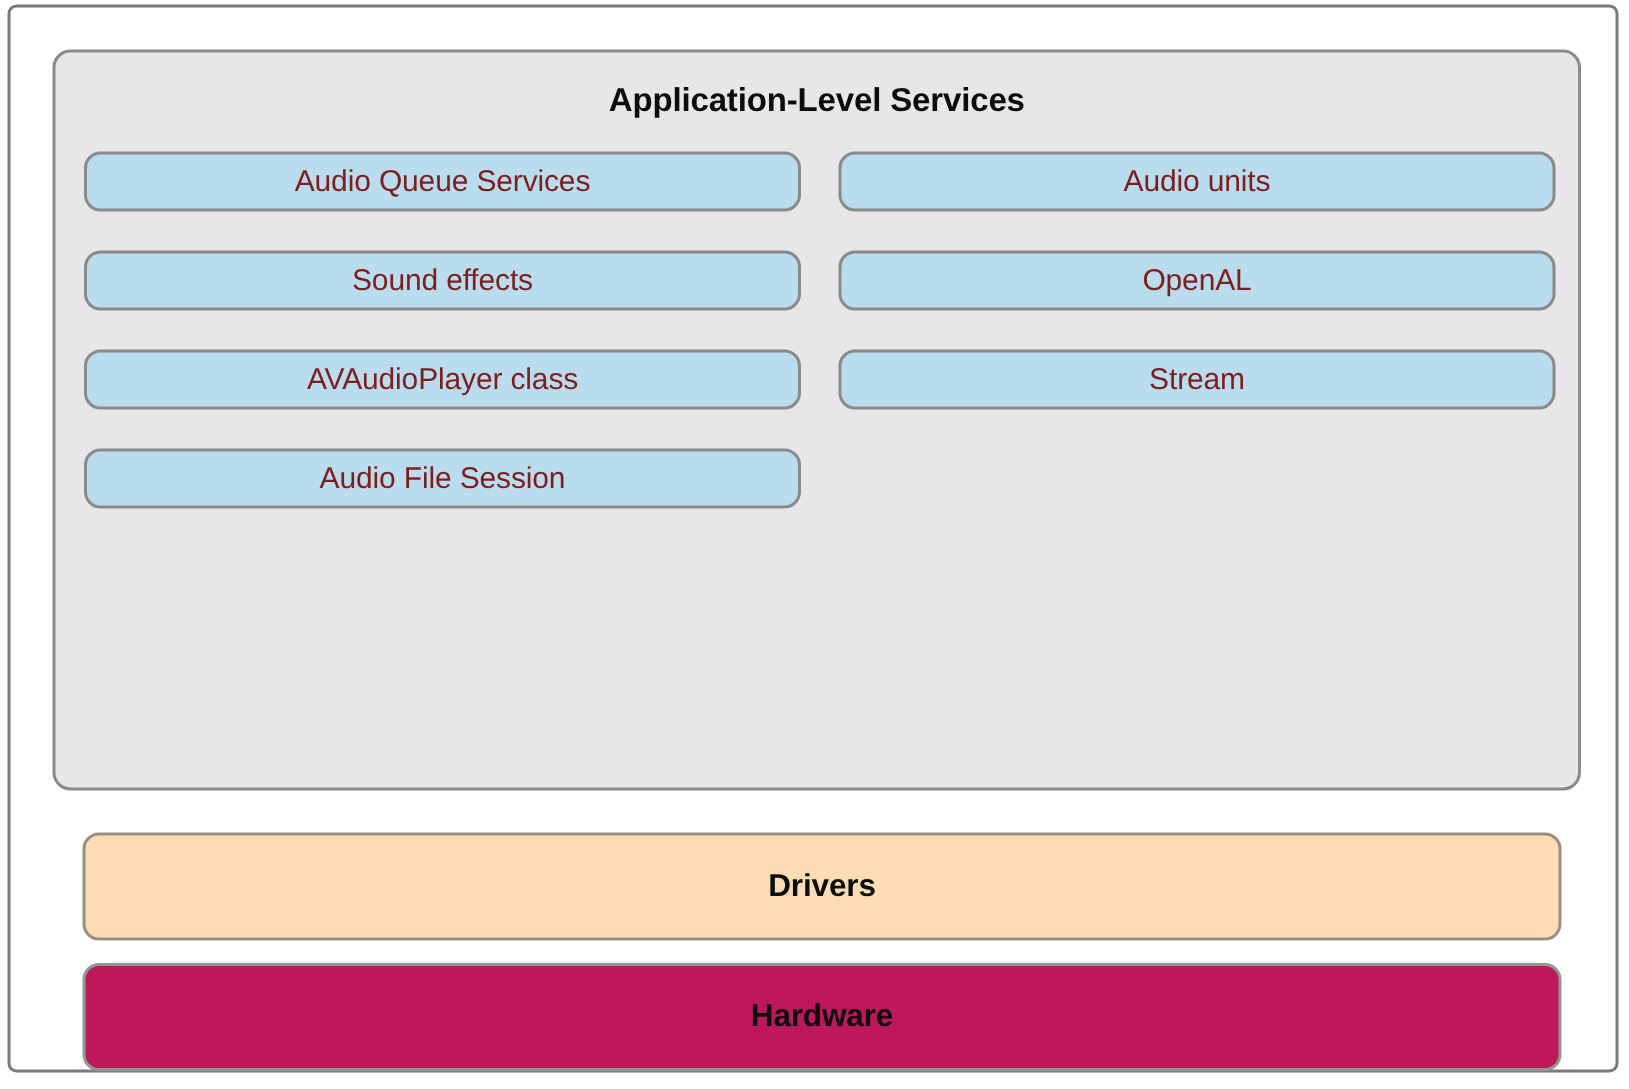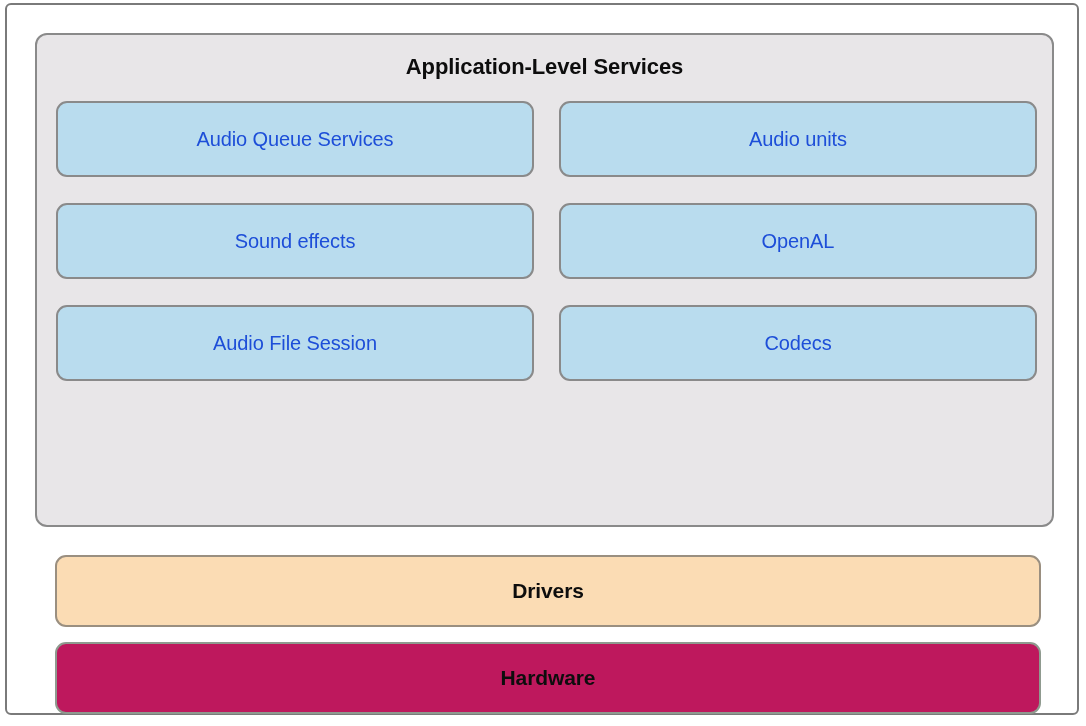--- a/index.html
+++ b/index.html
@@ -62,30 +62,30 @@
   .service-column {
     position: absolute;
     top: 0;
     width: 478px;
   }
   #service-column-left  { left: 0px; }
   #service-column-right { left: 503px; }
 
   .service-box {
     box-sizing: border-box;
-    height: 76px;
+    height: 40px;
     margin-bottom: 26px;
     background: #b9dcee;
     border: 2px solid #8a8a8a;
     border-radius: 11px;
     display: flex;
     align-items: center;
     justify-content: center;
     font-size: 20px;
-    color: #1d4ed8;
+    color: #7f1d1d;
     letter-spacing: -0.1px;
   }
 
   
   .layer-bar {
     position: absolute;
     left: 48px;
     width: 986px;
     height: 72px;
     box-sizing: border-box;
@@ -117,27 +117,28 @@
 
   <div id="app-services-panel">
 
     <div id="app-services-title">Application-Level Services</div>
 
     <div id="service-grid">
 
       <div class="service-column" id="service-column-left">
         <div class="service-box">Audio Queue Services</div>
         <div class="service-box">Sound effects</div>
+        <div class="service-box">AVAudioPlayer class</div>
         <div class="service-box">Audio File Session</div>
       </div>
 
       <div class="service-column" id="service-column-right">
         <div class="service-box">Audio units</div>
         <div class="service-box">OpenAL</div>
-        <div class="service-box">Codecs</div>
+        <div class="service-box">Stream</div>
       </div>
 
     </div>
   </div>
 
   <div class="layer-bar" id="layer-bar-drivers">Drivers</div>
 
   <div class="layer-bar" id="layer-bar-hardware">Hardware</div>
 
 </div>

